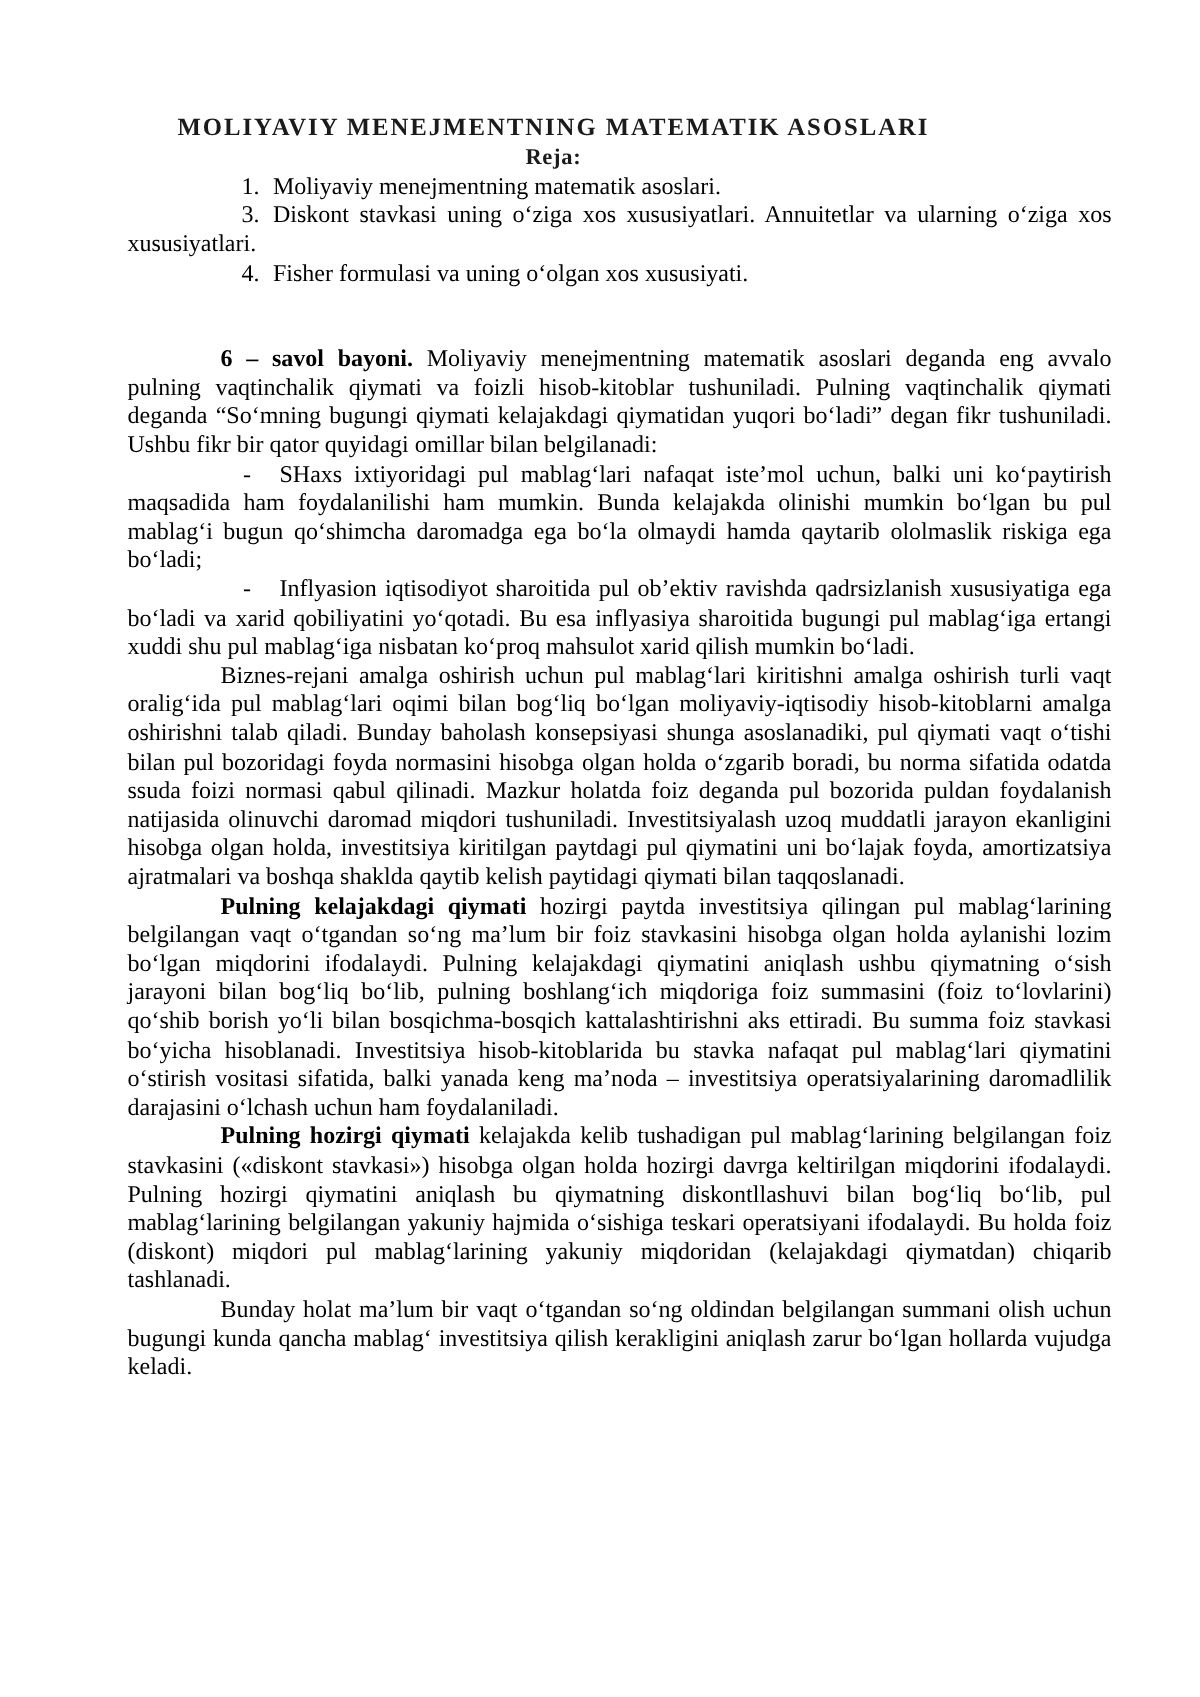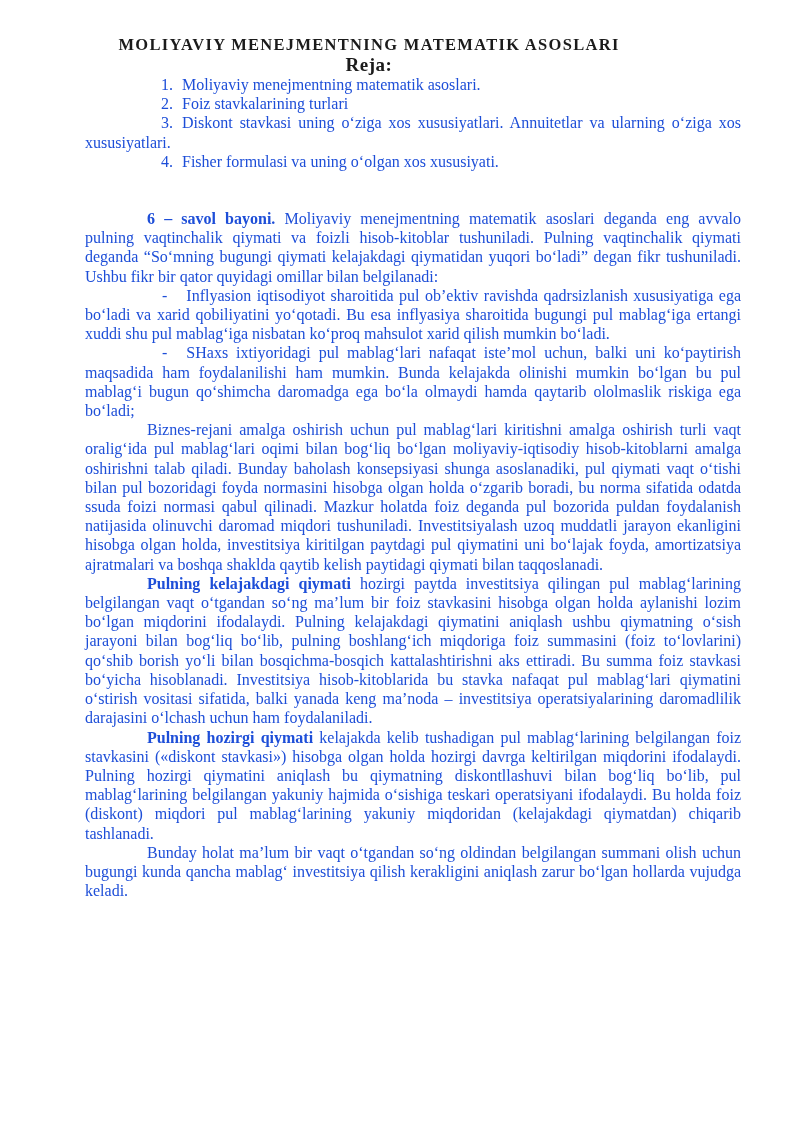--- a/index.html
+++ b/index.html
@@ -10,41 +10,41 @@
   .page {
     position: relative;
     width: 800px;
     height: 1131px;
     background: #ffffff;
     overflow: hidden;
     font-family: "Liberation Serif", serif;
     color: #1b1b1b;
   }
   .content {
-    padding: 34px 59px 0 85px; 
+    padding: 74px 59px 0 85px; 
   }
   .para {
     margin: 0;
     font-size: 16px;
     line-height: 19.2px;
     text-align: justify;
-    color: #1d4ed8;
+    color: #000000;
   }
   .doc-title {
     margin: 0 88px 0 0;
     font-size: 16.5px;
     line-height: 21px;
     font-weight: bold;
     letter-spacing: 1.3px;
     text-align: center;
     white-space: nowrap;
   }
   .plan-heading {
     margin: 0 88px 0 0;
-    font-size: 19px;
+    font-size: 15px;
     line-height: 20px;
     font-weight: bold;
     letter-spacing: 0.5px;
     text-align: center;
   }
   .indent { text-indent: 62px; }
   .plan-item { text-indent: 76px; }
   .dash-para { text-indent: 77px; }
   .tab { display: inline-block; }
   .tab-num { width: 9px; }
@@ -58,34 +58,33 @@
 
 <div class="page">
   <div class="content">
 
     <h1 class="doc-title">MOLIYAVIY MENEJMENTNING MATEMATIK ASOSLARI</h1>
 
     <h2 class="plan-heading">Reja:</h2>
 
     <div id="plan-list">
         <p class="para plan-item"><span class="plan-num">1.</span><span class="tab tab-num"></span><span>Moliyaviy menejmentning matematik asoslari.</span></p>
-        <p class="para plan-item"><span class="plan-num">2.</span><span class="tab tab-num"></span><span>Foiz stavkalarining turlari</span></p>
         <p class="para plan-item"><span class="plan-num">3.</span><span class="tab tab-num"></span><span>Diskont stavkasi uning o‘ziga xos xususiyatlari. Annuitetlar va ularning o‘ziga xos xususiyatlari.</span></p>
         <p class="para plan-item"><span class="plan-num">4.</span><span class="tab tab-num"></span><span>Fisher formulasi va uning o‘olgan xos xususiyati.</span></p>
       </div>
 
     <div class="blank-line"></div>
 
 
     <div class="blank-line"></div>
 
     <div id="body-paragraphs">
         <p class="para indent"><b>6 – savol bayoni.</b> <span>Moliyaviy menejmentning matematik asoslari deganda eng avvalo pulning vaqtinchalik qiymati va foizli hisob-kitoblar tushuniladi. Pulning vaqtinchalik qiymati deganda “So‘mning bugungi qiymati kelajakdagi qiymatidan yuqori bo‘ladi” degan fikr tushuniladi. Ushbu fikr bir qator quyidagi omillar bilan belgilanadi:</span></p>
+        <p class="para dash-para"><span class="dash-mark">-</span><span class="tab tab-dash"></span><span>SHaxs ixtiyoridagi pul mablag‘lari nafaqat iste’mol uchun, balki uni ko‘paytirish maqsadida ham foydalanilishi ham mumkin. Bunda kelajakda olinishi mumkin bo‘lgan bu pul mablag‘i bugun qo‘shimcha daromadga ega bo‘la olmaydi hamda qaytarib ololmaslik riskiga ega bo‘ladi;</span></p>
         <p class="para dash-para"><span class="dash-mark">-</span><span class="tab tab-dash"></span><span>Inflyasion iqtisodiyot sharoitida pul ob’ektiv ravishda qadrsizlanish xususiyatiga ega bo‘ladi va xarid qobiliyatini yo‘qotadi. Bu esa inflyasiya sharoitida bugungi pul mablag‘iga ertangi xuddi shu pul mablag‘iga nisbatan ko‘proq mahsulot xarid qilish mumkin bo‘ladi.</span></p>
-        <p class="para dash-para"><span class="dash-mark">-</span><span class="tab tab-dash"></span><span>SHaxs ixtiyoridagi pul mablag‘lari nafaqat iste’mol uchun, balki uni ko‘paytirish maqsadida ham foydalanilishi ham mumkin. Bunda kelajakda olinishi mumkin bo‘lgan bu pul mablag‘i bugun qo‘shimcha daromadga ega bo‘la olmaydi hamda qaytarib ololmaslik riskiga ega bo‘ladi;</span></p>
         <p class="para indent"><span>Biznes-rejani amalga oshirish uchun pul mablag‘lari kiritishni amalga oshirish turli vaqt oralig‘ida pul mablag‘lari oqimi bilan bog‘liq bo‘lgan moliyaviy-iqtisodiy hisob-kitoblarni amalga oshirishni talab qiladi. Bunday baholash konsepsiyasi shunga asoslanadiki, pul qiymati vaqt o‘tishi bilan pul bozoridagi foyda normasini hisobga olgan holda o‘zgarib boradi, bu norma sifatida odatda ssuda foizi normasi qabul qilinadi. Mazkur holatda foiz deganda pul bozorida puldan foydalanish natijasida olinuvchi daromad miqdori tushuniladi. Investitsiyalash uzoq muddatli jarayon ekanligini hisobga olgan holda, investitsiya kiritilgan paytdagi pul qiymatini uni bo‘lajak foyda, amortizatsiya ajratmalari va boshqa shaklda qaytib kelish paytidagi qiymati bilan taqqoslanadi.</span></p>
         <p class="para indent"><b>Pulning kelajakdagi qiymati</b> <span>hozirgi paytda investitsiya qilingan pul mablag‘larining belgilangan vaqt o‘tgandan so‘ng ma’lum bir foiz stavkasini hisobga olgan holda aylanishi lozim bo‘lgan miqdorini ifodalaydi. Pulning kelajakdagi qiymatini aniqlash ushbu qiymatning o‘sish jarayoni bilan bog‘liq bo‘lib, pulning boshlang‘ich miqdoriga foiz summasini (foiz to‘lovlarini) qo‘shib borish yo‘li bilan bosqichma-bosqich kattalashtirishni aks ettiradi. Bu summa foiz stavkasi bo‘yicha hisoblanadi. Investitsiya hisob-kitoblarida bu stavka nafaqat pul mablag‘lari qiymatini o‘stirish vositasi sifatida, balki yanada keng ma’noda – investitsiya operatsiyalarining daromadlilik darajasini o‘lchash uchun ham foydalaniladi.</span></p>
         <p class="para indent"><b>Pulning hozirgi qiymati</b> <span>kelajakda kelib tushadigan pul mablag‘larining belgilangan foiz stavkasini («diskont stavkasi») hisobga olgan holda hozirgi davrga keltirilgan miqdorini ifodalaydi. Pulning hozirgi qiymatini aniqlash bu qiymatning diskontllashuvi bilan bog‘liq bo‘lib, pul mablag‘larining belgilangan yakuniy hajmida o‘sishiga teskari operatsiyani ifodalaydi. Bu holda foiz (diskont) miqdori pul mablag‘larining yakuniy miqdoridan (kelajakdagi qiymatdan) chiqarib tashlanadi.</span></p>
         <p class="para indent"><span>Bunday holat ma’lum bir vaqt o‘tgandan so‘ng oldindan belgilangan summani olish uchun bugungi kunda qancha mablag‘ investitsiya qilish kerakligini aniqlash zarur bo‘lgan hollarda vujudga keladi.</span></p>
       </div>
 
   </div>
 </div>
 
 </body></html>

